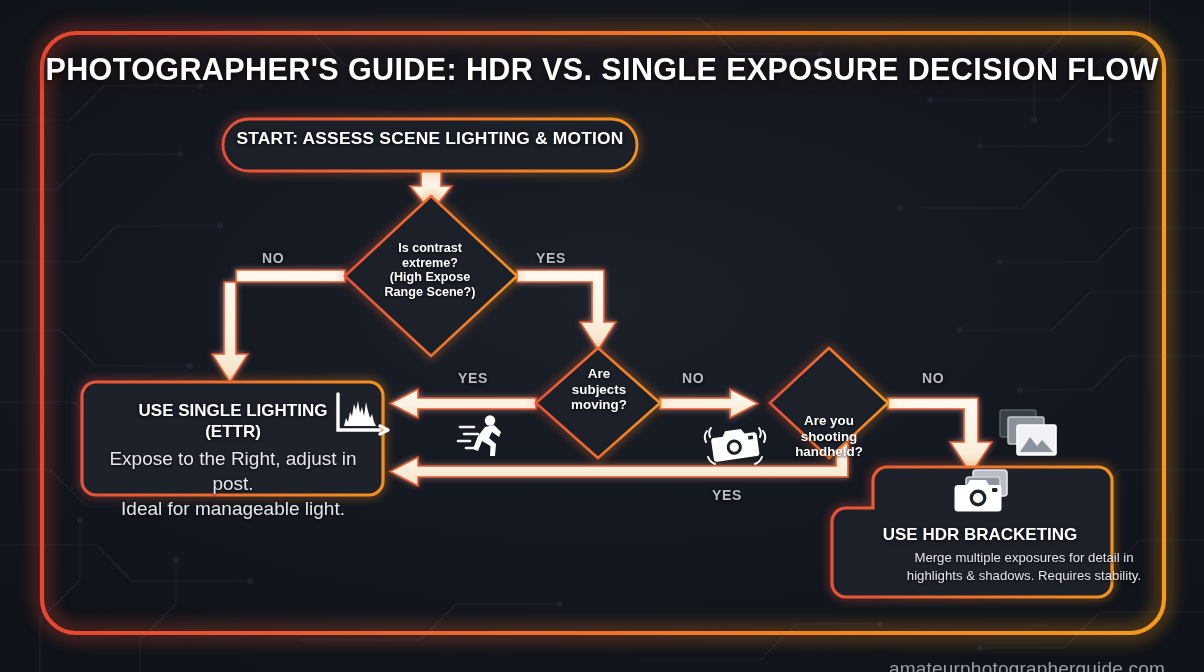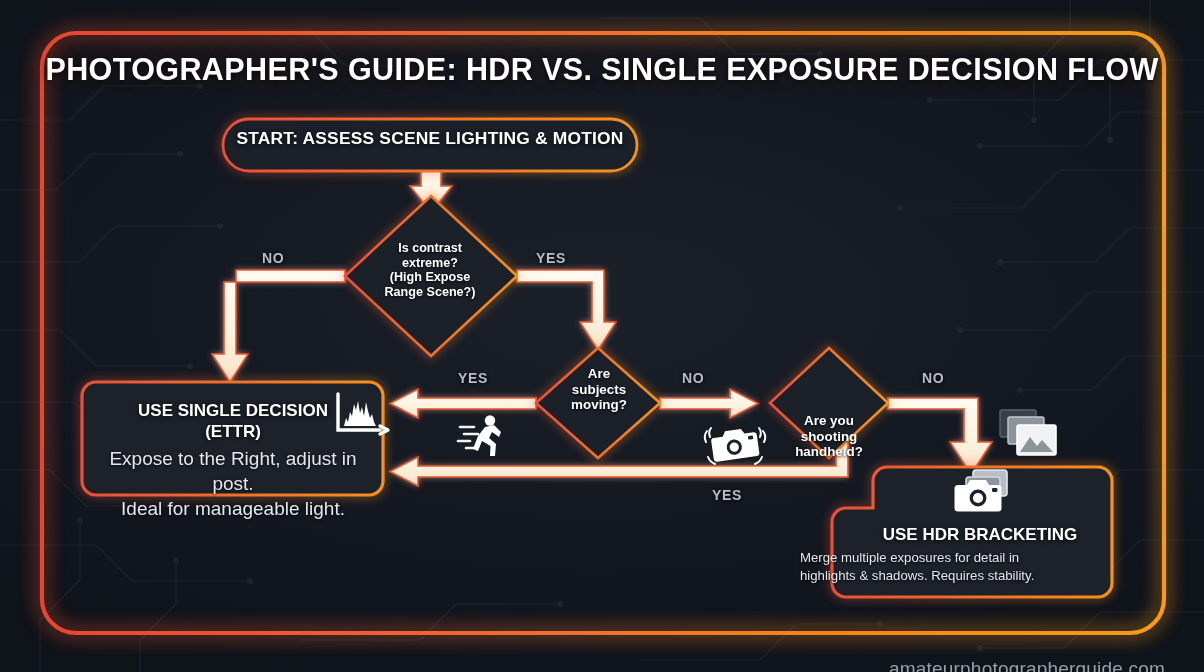--- a/index.html
+++ b/index.html
@@ -101,22 +101,22 @@
     font-size: 19px; color: #e4e7ec; line-height: 1.32;
     text-shadow: 0 1px 3px rgba(0,0,0,.8);
   }
   #hdr-title {
     left: 838px; top: 525px; width: 284px;
     text-align: center;
     font-size: 17px; font-weight: bold; color: #fff;
     text-shadow: 0 1px 4px rgba(0,0,0,.8);
   }
   #hdr-sub {
-    left: 800px; top: 549px; width: 296px;
-    text-align: left;
+    left: 876px; top: 549px; width: 296px;
+    text-align: center;
     font-size: 13.2px; color: #e4e7ec; line-height: 1.36;
     text-shadow: 0 1px 3px rgba(0,0,0,.8);
   }
 
   #footer {
     left: 0; top: 646px; width: 1165px;
     text-align: right;
     font-size: 19px;
     color: #9aa0ab;
     letter-spacing: .2px;
@@ -365,21 +365,21 @@
   </div>
 
   <div class="ov branch" id="lbl-no1">NO</div>
   <div class="ov branch" id="lbl-yes1">YES</div>
   <div class="ov branch" id="lbl-yes2">YES</div>
   <div class="ov branch" id="lbl-no2">NO</div>
   <div class="ov branch" id="lbl-no3">NO</div>
   <div class="ov branch" id="lbl-yes3">YES</div>
 
   <div class="ov" id="ettr-title">
-    <div>USE SINGLE DECISION</div>
+    <div>USE SINGLE LIGHTING</div>
     <div>(ETTR)</div>
   </div>
   <div class="ov" id="ettr-sub">
     <div>Expose to the Right, adjust in post.</div>
     <div>Ideal for manageable light.</div>
   </div>
 
   <div class="ov" id="hdr-title">USE HDR BRACKETING</div>
   <div class="ov" id="hdr-sub">
     <div>Merge multiple exposures for detail in</div>

